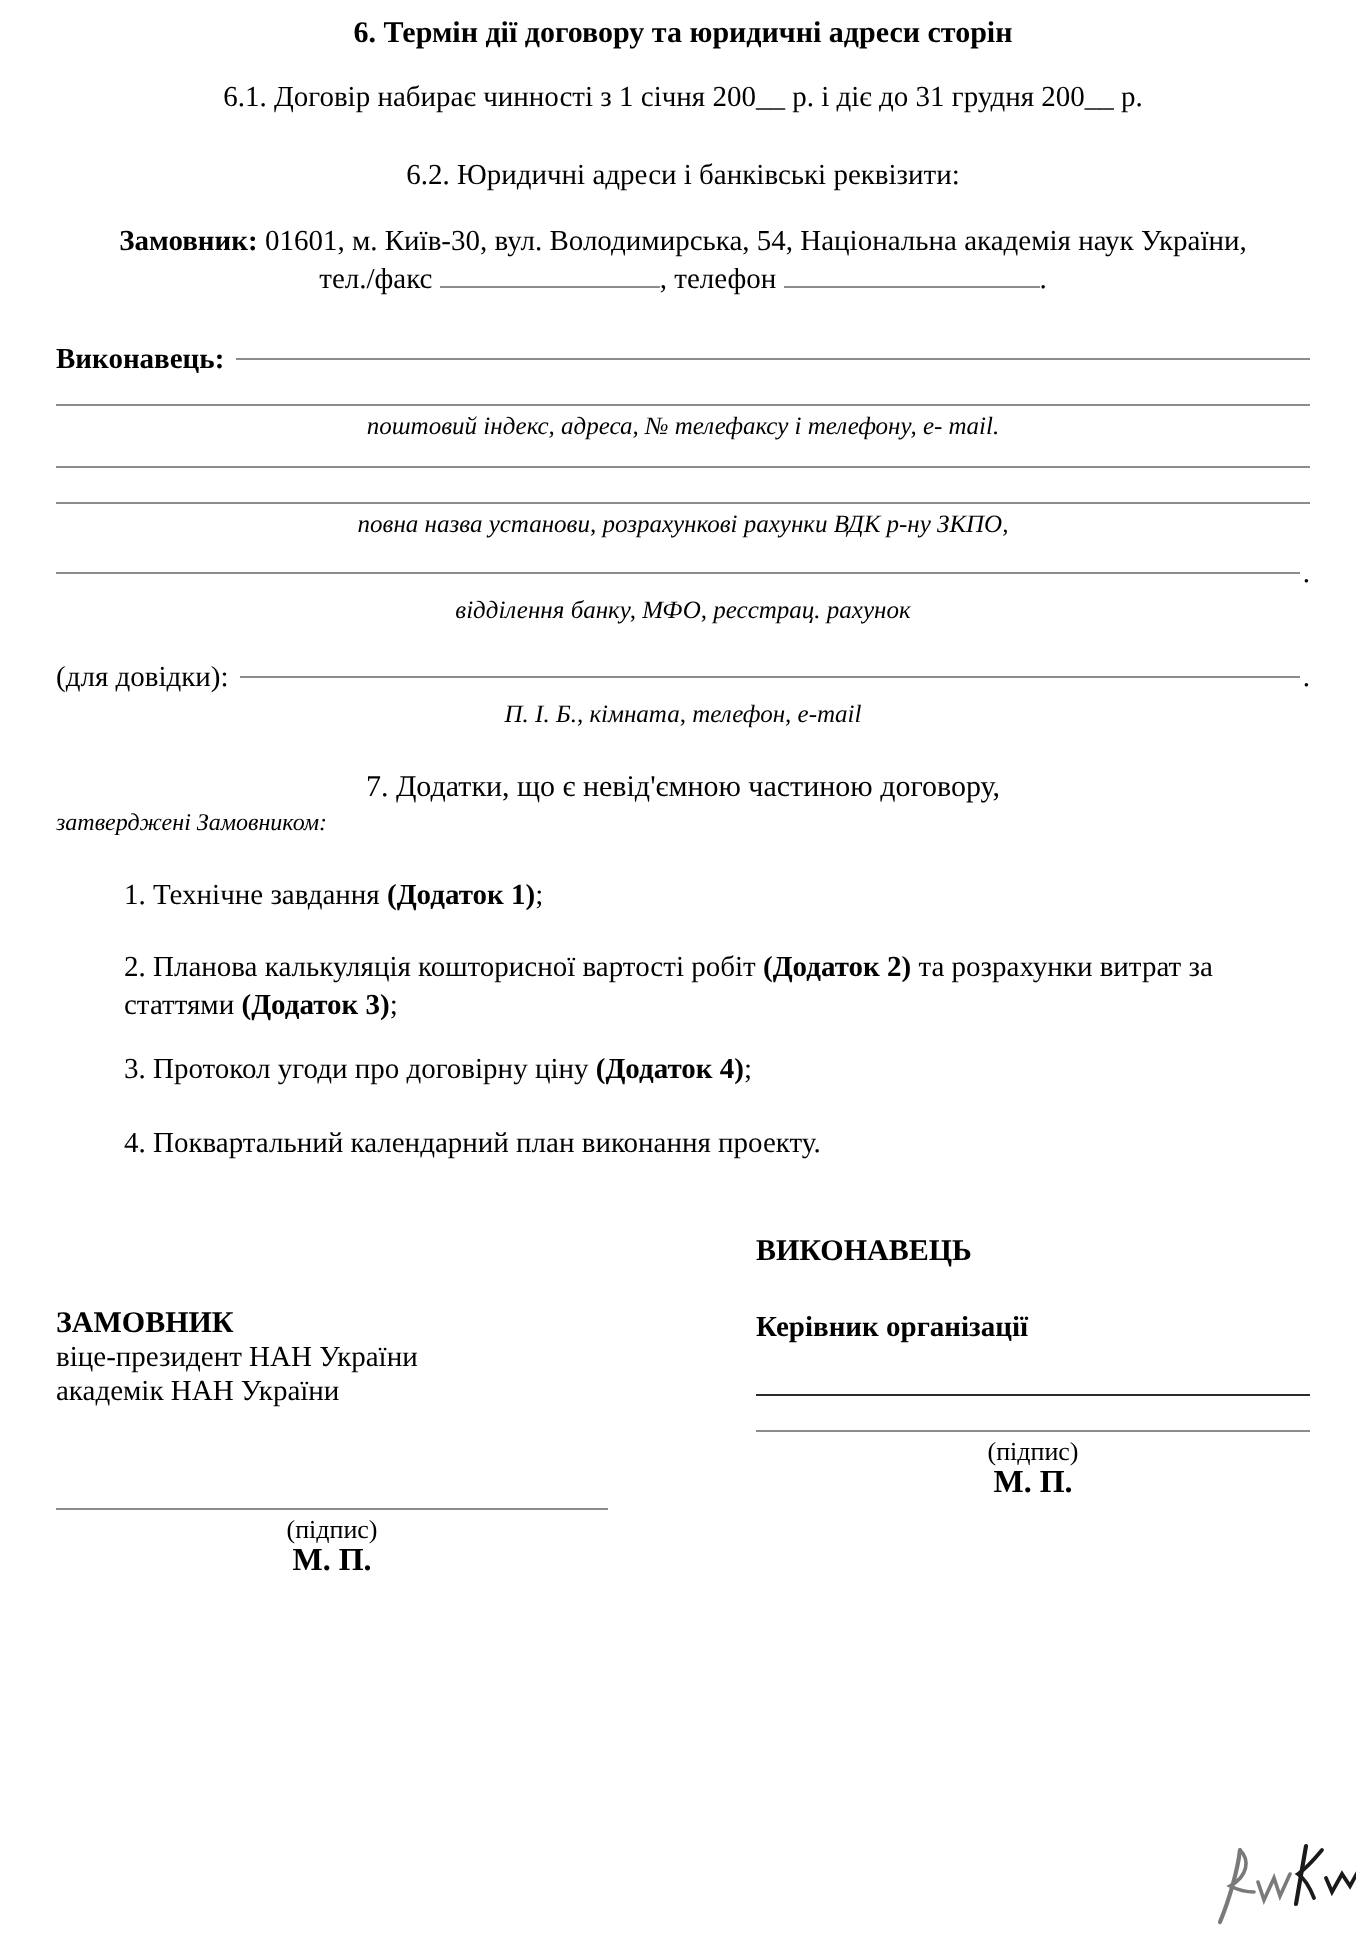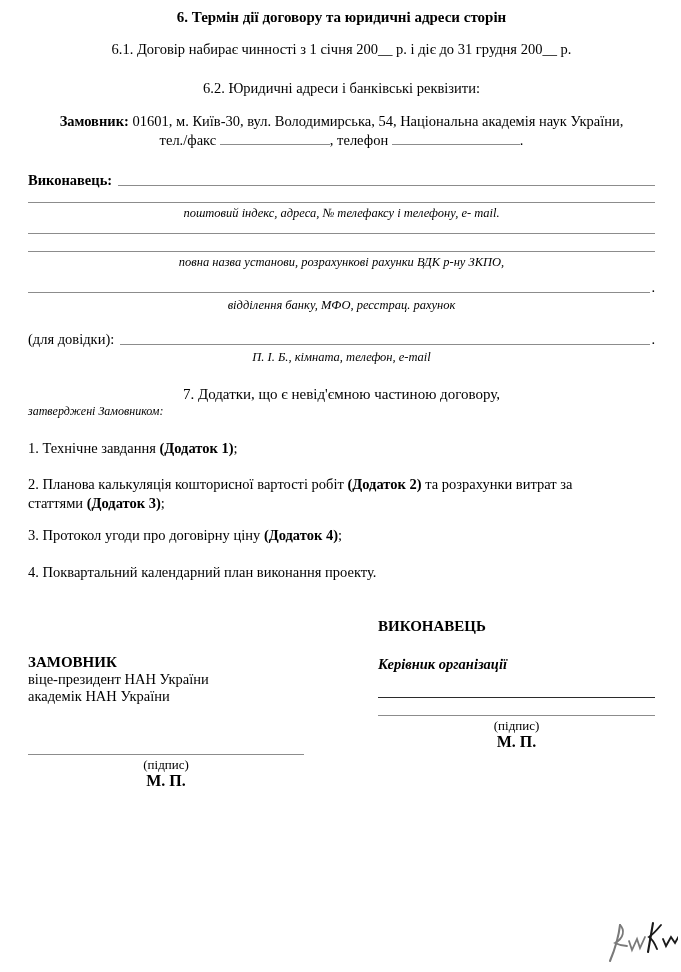--- a/index.html
+++ b/index.html
@@ -13,50 +13,50 @@
     color:#000;
     overflow:hidden;
   }
   .content { padding:8px 26px 0 28px; }
 
   .doc-title { text-align:center; font-weight:bold; font-size:15px; line-height:18px; }
 
   .para { line-height:19px;text-align:center; }
 
   b, .bold { font-weight:bold; }
-  .bi { font-weight:bold; font-style:italic; }
+  .bi { font-weight:bold; }
 
   .blank {
     display:inline-block;
     height:13px;
     border-bottom:1px solid #8c8c8c;
     vertical-align:baseline;
   }
   .blank-fax { width:110px; }
   .blank-phone { width:128px; }
 
-  .fillrow { display:flex; align-items:flex-end;font-family:Liberation Serif, serif; }
+  .fillrow { display:flex; align-items:center;font-family:Liberation Serif, serif; }
   .fillrow .lead { white-space:nowrap; }
   .fillrow .fill { flex:1; border-bottom:1px solid #8c8c8c; height:1px; margin:0 0 3px 6px; }
   .fillrow .tail { margin-left:1px; }
 
   .rule { border-bottom:1px solid #8c8c8c; height:1px; }
   .rule-dark { border-bottom:1px solid #2b2b2b; height:1px; }
 
   .caption {
     text-align:center;
     font-style:italic;
     font-size:12.5px;
     line-height:15px;
   }
 
   .sec7-title { text-align:center; font-weight:normal; font-size:15px; line-height:17px; margin-top:21px; }
   .sec7-sub   { text-align:left; font-style:italic; font-size:12px; line-height:17px; }
 
-  .item { line-height:19px; }
+  .item { line-height:19px;margin-left:34px; }
 
   .sig-row { display:flex; margin-top:36px; }
   .sig-col-left  { width:276px;margin-top:36px; }
   .sig-col-right { width:277px; margin-left:74px; }
   .sig-head { font-weight:bold; font-size:15px; line-height:17px; }
   .sig-line-txt { line-height:16.5px; }
   .sig-role { margin-top:21px; }
   .sig-caption { font-size:13px; line-height:15px; text-align:center; margin-top:2px; }
   .sig-seal { font-size:16px; line-height:17px; text-align:center;font-weight:bold; }
 

